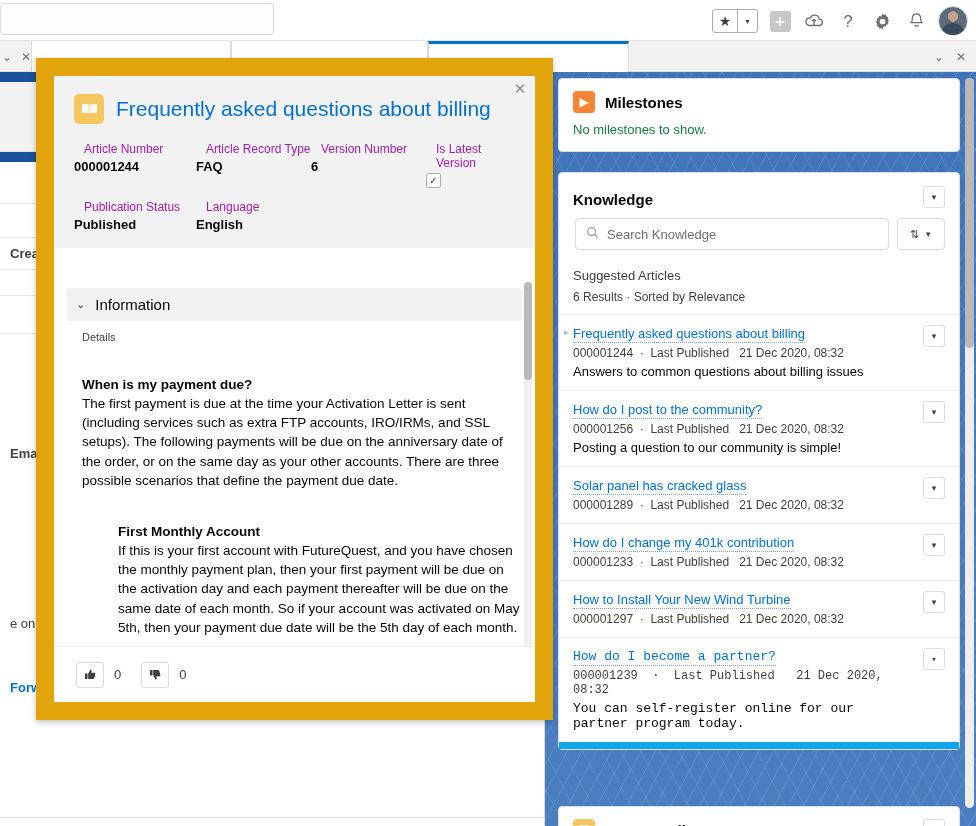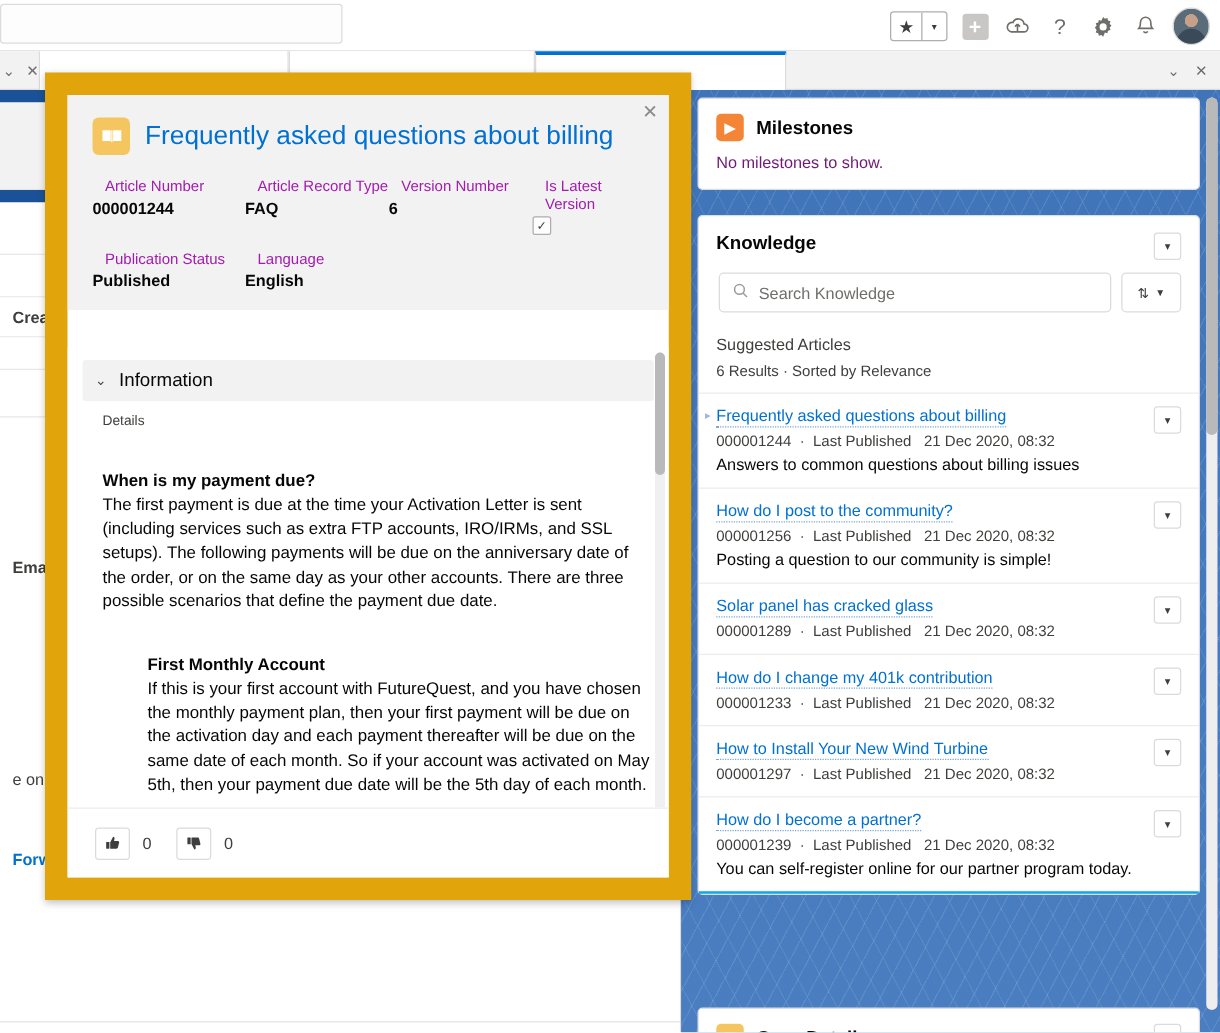--- a/index.html
+++ b/index.html
@@ -104,23 +104,23 @@
     overflow: hidden;
   }
   .rpanel {
     position: absolute; left: 13px; width: 402px; background: #fff;
     border: 1px solid #d8dde6; border-radius: 4px;
   }
   .rp-head { display: flex; align-items: center; gap: 10px; padding: 12px 14px 6px 14px; }
   .rp-icon { width: 22px; height: 22px; border-radius: 4px; display:flex;
              align-items:center; justify-content:center; color:#fff; font-size:12px; }
   .rp-title { font-size: 15px; font-weight: bold; color: #080707; }
-  .rp-empty { font-size: 13px; color: #701a75; padding: 3px 14px 14px 14px; }
-
-  .kn-head { display:flex; align-items:flex-start; justify-content:space-between;
+  .rp-empty { font-size: 13px; color: #15803d; padding: 3px 14px 14px 14px; }
+
+  .kn-head { display:flex; align-items:flex-end; justify-content:space-between;
              padding: 13px 14px 10px 14px; }
   .kn-title { font-size: 15px; font-weight: bold; color: #080707; }
   .search-row { display: flex; gap: 8px; padding: 0 14px 14px 16px; align-items: stretch; }
   .search-box {
     flex: 1; height: 32px; border: 1px solid #dddbda; border-radius: 4px;
     display: flex; align-items: center; gap: 8px; padding: 0 10px; background: #fff;
   }
   .search-box .mag { color: #9b9b9b; font-size: 13px; }
   .search-box input {
     border: none; outline: none; font-size: 13px; color: #3e3e3c;
@@ -398,21 +398,21 @@
         <div class="art-sub">
           <span>000001297</span>
           <span> &nbsp;·&nbsp; </span>
           <span>Last Published</span>
           <span>&nbsp;</span>
           <span>21 Dec 2020, 08:32</span>
         </div>
         <span class="art-caret">▾</span>
       </div>
 
-      <div class="art" style="border-bottom:2px solid #0ea5e9;">
+      <div class="art" style="border-bottom:7px solid #0ea5e9;font-family:Liberation Mono, monospace;">
         <span class="art-title">How do I become a partner?</span>
         <div class="art-sub">
           <span>000001239</span>
           <span> &nbsp;·&nbsp; </span>
           <span>Last Published</span>
           <span>&nbsp;</span>
           <span>21 Dec 2020, 08:32</span>
         </div>
         <div class="art-desc">You can self-register online for our partner program today.</div>
         <span class="art-caret">▾</span>

